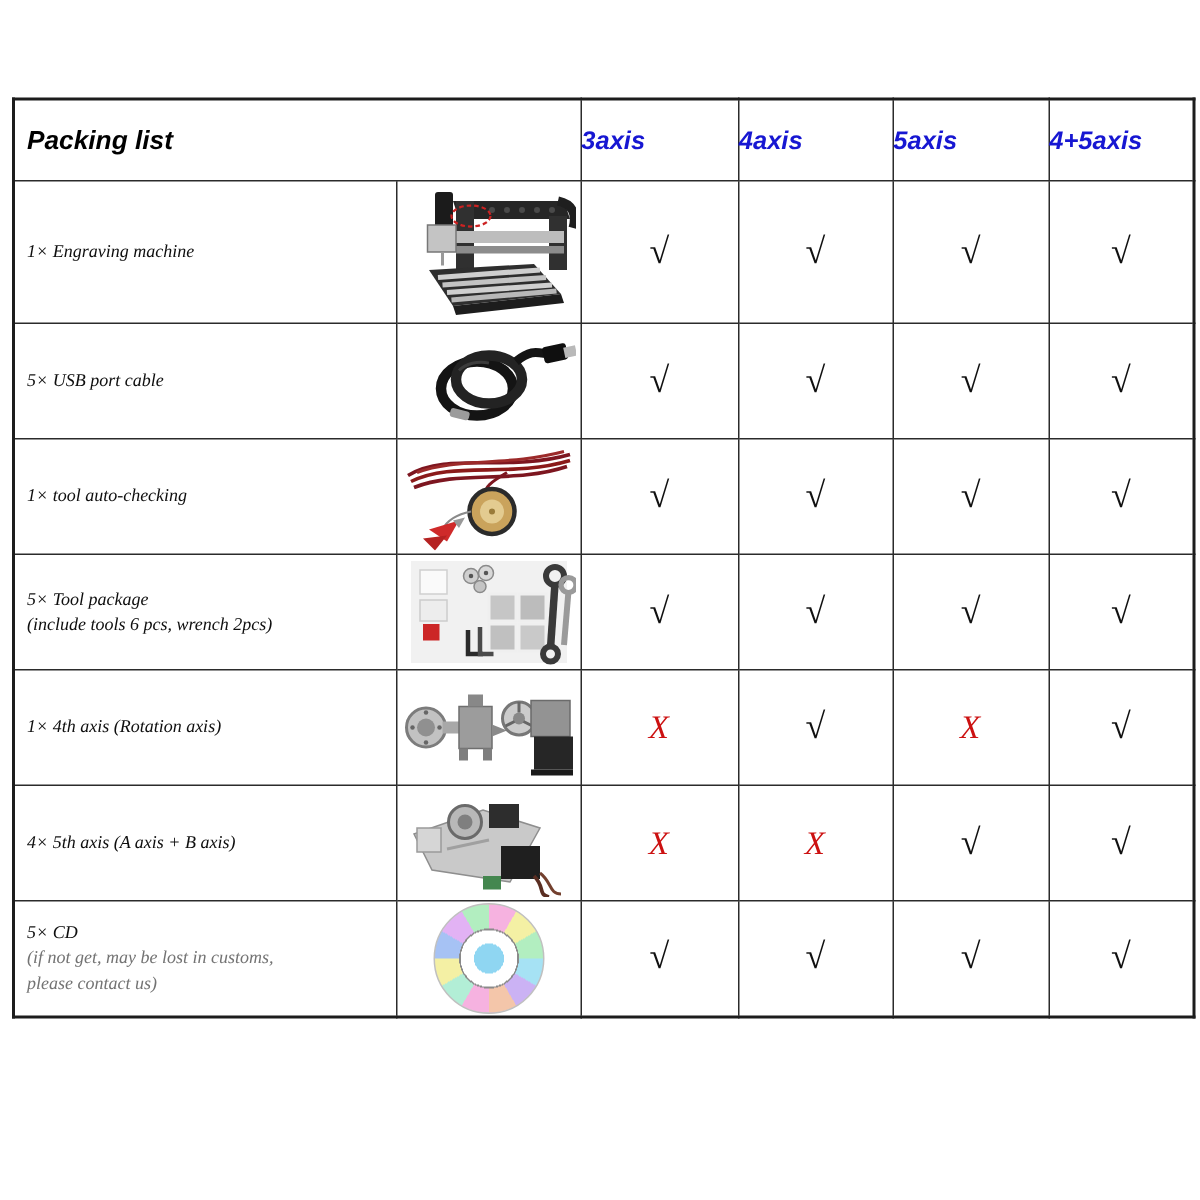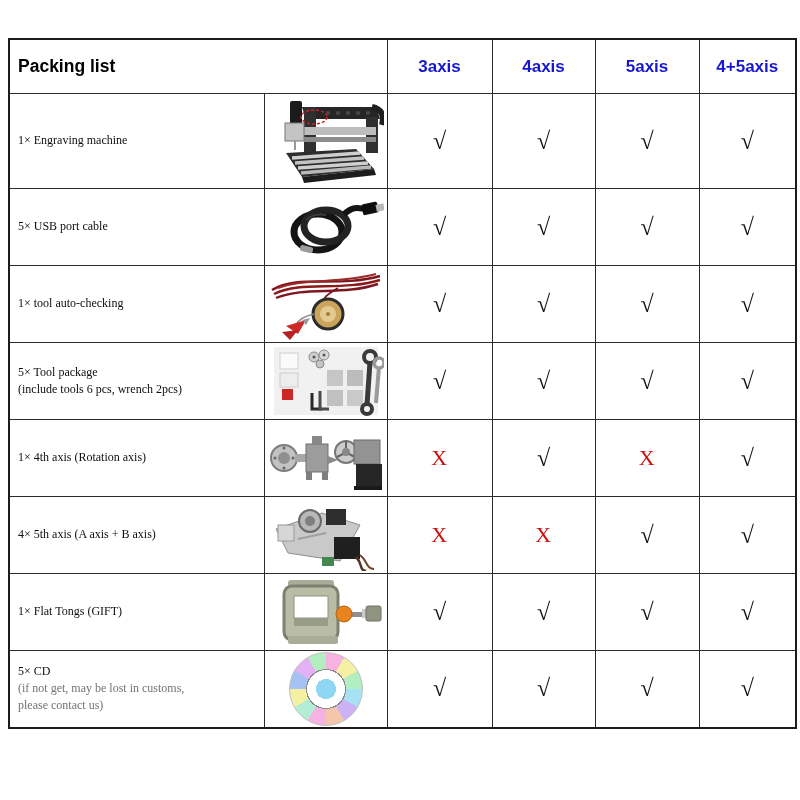--- a/index.html
+++ b/index.html
@@ -1,24 +1,24 @@
 <!DOCTYPE html>
 <html><head>
 <meta charset="utf-8">
 <style>
   html,body{margin:0;padding:0;background:#ffffff;}
   .stage{position:relative;width:800px;height:800px;background:#ffffff;overflow:hidden;
          font-family:"Liberation Serif", serif;}
-  table.packing{position:absolute;left:8px;top:38px;width:787px;border-collapse:collapse;
-         table-layout:fixed;border:2px solid #1c1c1c;background:#ffffff;}
+  table.packing{position:absolute;left:8px;top:65px;width:787px;border-collapse:collapse;
+         table-layout:fixed;border:2px solid #1c1c1c;background:#ffffff;font-style:italic;}
   td,th{border:1px solid #2b2b2b;padding:0;background:#ffffff;}
   th.title-cell{height:53px;text-align:left;vertical-align:middle;padding-left:8px;
          font-family:"Liberation Sans", sans-serif;font-size:17.5px;font-weight:bold;color:#000000;}
   th.axis-cell{font-family:"Liberation Sans", sans-serif;font-size:17px;font-weight:bold;
-         color:#1717d2;text-align:center;vertical-align:middle;}
+         color:#1717d2;text-align:left;vertical-align:middle;}
   tr.row-tall{height:95px;}
   tr.row-std{height:77px;}
   td.label-cell{vertical-align:middle;text-align:left;padding:4px 6px 4px 8px;
          font-size:12px;color:#0e0e0e;line-height:1.42;}
   td.label-cell .note{color:#737373;}
   td.img-cell{text-align:center;vertical-align:middle;}
   td.mark-cell{text-align:center;vertical-align:middle;font-size:24px;color:#101010;
          font-family:"Liberation Serif", serif;}
   td.mark-cell[data-state="no"]{color:#cc1111;font-size:22px;letter-spacing:.5px;}
   svg.photo{display:block;margin:0 auto;}
@@ -220,42 +220,20 @@
         <path d="M92,56 C100,62 98,70 106,70" stroke="#73402e" stroke-width="2" fill="none"></path>
         <line x1="30" y1="40" x2="58" y2="34" stroke="#a0a0a0" stroke-width="2"></line>
       </svg>
     </td>
     <td class="mark-cell" data-state="no">X</td>
     <td class="mark-cell" data-state="no">X</td>
     <td class="mark-cell" data-state="yes">√</td>
     <td class="mark-cell" data-state="yes">√</td>
   </tr>
 
-  <tr class="row-std">
-    <td class="label-cell">
-      <div>1× Flat Tongs (GIFT)</div>
-    </td>
-    <td class="img-cell">
-      <svg class="photo" width="116" height="72" viewBox="0 0 116 72">
-        <rect x="20" y="4" width="46" height="8" rx="3" fill="#a9ad98"></rect>
-        <rect x="16" y="10" width="54" height="54" rx="8" fill="#b9bda6" stroke="#7c8170" stroke-width="3"></rect>
-        <rect x="26" y="20" width="34" height="22" fill="#ffffff" stroke="#8d927e"></rect>
-        <rect x="26" y="42" width="34" height="8" fill="#989d87"></rect>
-        <rect x="70" y="36" width="30" height="5" fill="#8f8f8f"></rect>
-        <circle cx="76" cy="38" r="8" fill="#e8831d" stroke="#b86310"></circle>
-        <rect x="94" y="33" width="5" height="9" fill="#c9c9c9"></rect>
-        <rect x="98" y="30" width="15" height="15" rx="2" fill="#8f9480" stroke="#6e7362"></rect>
-        <rect x="20" y="60" width="50" height="8" rx="2" fill="#a9ad98"></rect>
-      </svg>
-    </td>
-    <td class="mark-cell" data-state="yes">√</td>
-    <td class="mark-cell" data-state="yes">√</td>
-    <td class="mark-cell" data-state="yes">√</td>
-    <td class="mark-cell" data-state="yes">√</td>
-  </tr>
 
   <tr class="row-std">
     <td class="label-cell">
       <div>5× CD</div>
       <div class="note">(if not get, may be lost in customs,</div>
       <div class="note">please contact us)</div>
     </td>
     <td class="img-cell">
       <div class="cd-disc"></div>
     </td>

